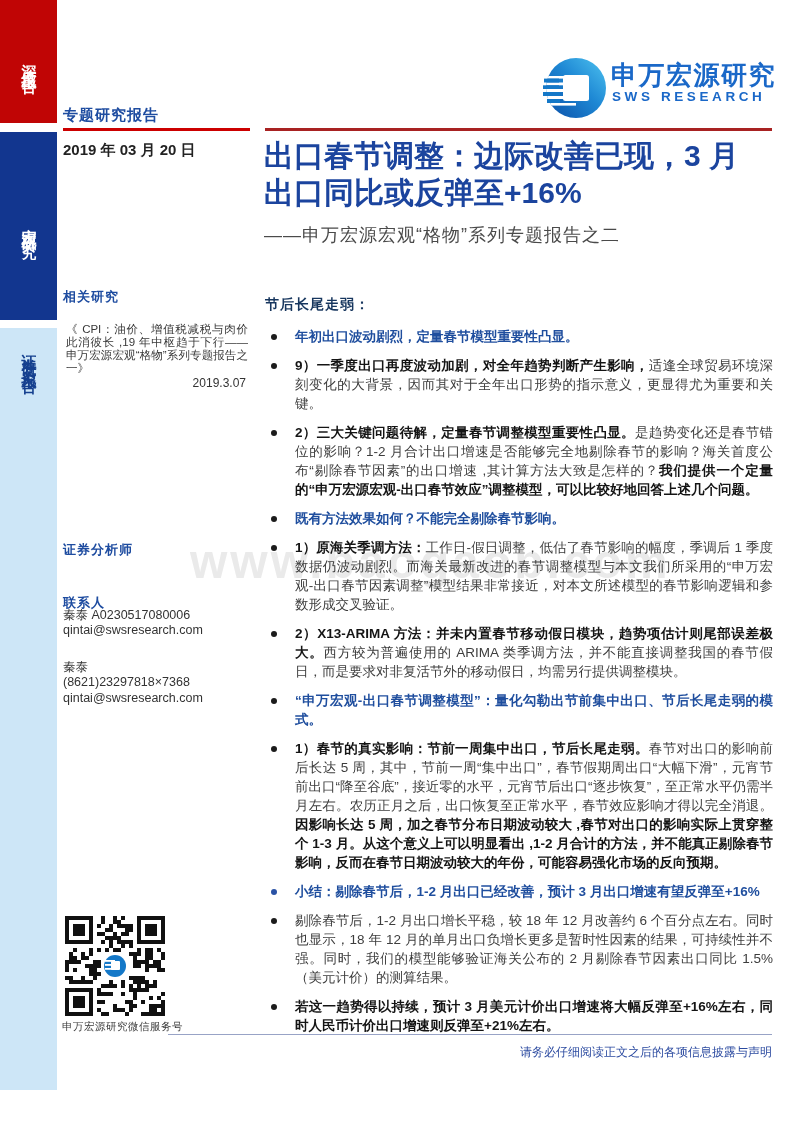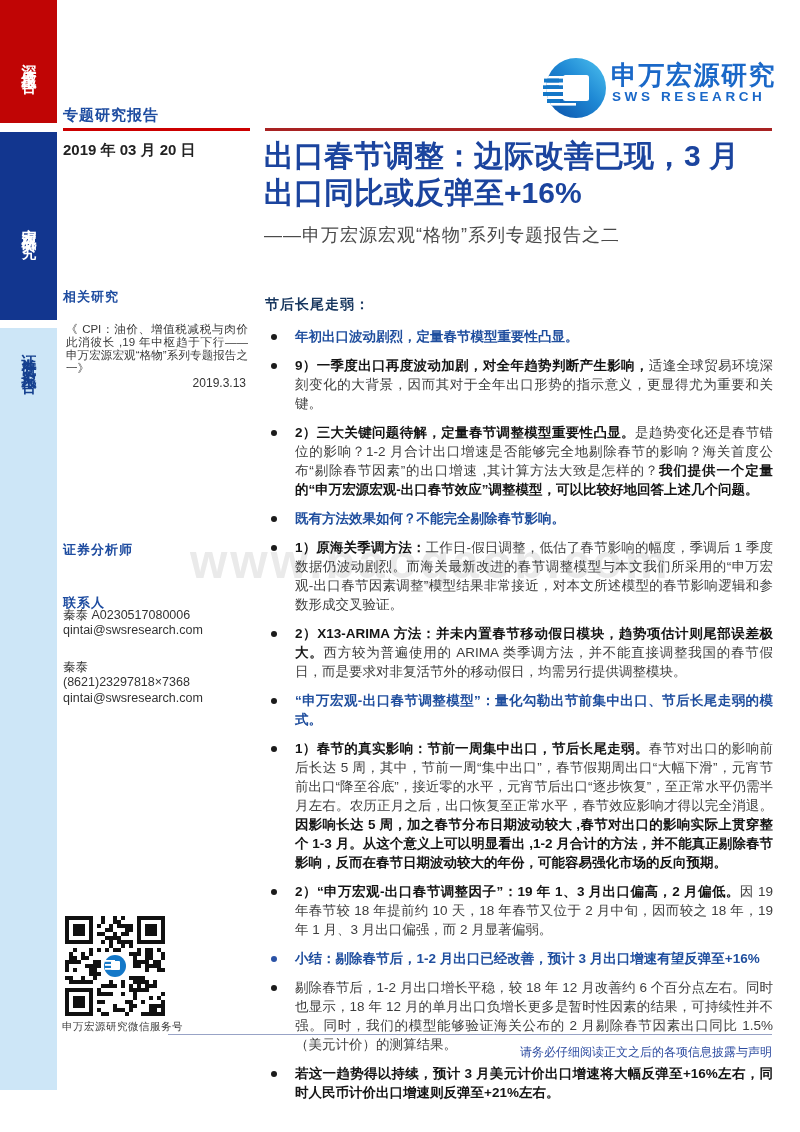--- a/index.html
+++ b/index.html
@@ -105,21 +105,21 @@
   </div>
 
   <div id="title">
     <div>出口春节调整：边际改善已现，3 月</div>
     <div>出口同比或反弹至+16%</div>
   </div>
   <div id="subtitle">——申万宏源宏观“格物”系列专题报告之二</div>
 
   <div class="lc-head" style="top:288px;">相关研究</div>
   <div id="related-text">《 CPI：油价、增值税减税与肉价此消彼长 ,19 年中枢趋于下行——申万宏源宏观“格物”系列专题报告之一》</div>
-  <div id="related-date">2019.3.13</div>
+  <div id="related-date">2019.3.07</div>
 
   <div class="lc-head" style="top:541px;">证券分析师</div>
   <div class="lc-text" style="top:559px;">秦泰  A0230517080006</div>
   <div class="lc-text" style="top:575px;">qintai@swsresearch.com</div>
 
   <div class="lc-head" style="top:594px;">联系人</div>
   <div class="lc-text" style="top:611px;">秦泰</div>
   <div class="lc-text" style="top:627px;">(8621)23297818×7368</div>
   <div class="lc-text" style="top:643px;">qintai@swsresearch.com</div>
 
@@ -319,21 +319,20 @@
     <div id="main-heading">节后长尾走弱：</div>
     <div id="bullets">
         <div class="bullet"><span class="dot"></span><span class="seg-blue">年初出口波动剧烈，定量春节模型重要性凸显。</span></div>
         <div class="bullet"><span class="dot"></span><span class="seg-bold">9）一季度出口再度波动加剧，对全年趋势判断产生影响，</span><span class="seg-reg">适逢全球贸易环境深刻变化的大背景，因而其对于全年出口形势的指示意义，更显得尤为重要和关键。</span></div>
         <div class="bullet"><span class="dot"></span><span class="seg-bold">2）三大关键问题待解，定量春节调整模型重要性凸显。</span><span class="seg-reg">是趋势变化还是春节错位的影响？1-2 月合计出口增速是否能够完全地剔除春节的影响？海关首度公布“剔除春节因素”的出口增速 ,其计算方法大致是怎样的？</span><span class="seg-bold">我们提供一个定量的“申万宏源宏观-出口春节效应”调整模型，可以比较好地回答上述几个问题。</span></div>
         <div class="bullet"><span class="dot"></span><span class="seg-blue">既有方法效果如何？不能完全剔除春节影响。</span></div>
         <div class="bullet"><span class="dot"></span><span class="seg-bold">1）原海关季调方法：</span><span class="seg-reg">工作日-假日调整，低估了春节影响的幅度，季调后 1 季度数据仍波动剧烈。而海关最新改进的春节调整模型与本文我们所采用的“申万宏观-出口春节因素调整”模型结果非常接近，对本文所述模型的春节影响逻辑和参数形成交叉验证。</span></div>
         <div class="bullet"><span class="dot"></span><span class="seg-bold">2）X13-ARIMA 方法：并未内置春节移动假日模块，趋势项估计则尾部误差极大。</span><span class="seg-reg">西方较为普遍使用的 ARIMA 类季调方法，并不能直接调整我国的春节假日，而是要求对非复活节外的移动假日，均需另行提供调整模块。</span></div>
         <div class="bullet"><span class="dot"></span><span class="seg-blue">“申万宏观-出口春节调整模型”：量化勾勒出节前集中出口、节后长尾走弱的模式。</span></div>
         <div class="bullet"><span class="dot"></span><span class="seg-bold">1）春节的真实影响：节前一周集中出口，节后长尾走弱。</span><span class="seg-reg">春节对出口的影响前后长达 5 周，其中，节前一周“集中出口”，春节假期周出口“大幅下滑”，元宵节前出口“降至谷底”，接近零的水平，元宵节后出口“逐步恢复”，至正常水平仍需半月左右。农历正月之后，出口恢复至正常水平，春节效应影响才得以完全消退。</span><span class="seg-bold">因影响长达 5 周，加之春节分布日期波动较大 ,春节对出口的影响实际上贯穿整个 1-3 月。从这个意义上可以明显看出 ,1-2 月合计的方法，并不能真正剔除春节影响，反而在春节日期波动较大的年份，可能容易强化市场的反向预期。</span></div>
-        <div class="bullet"><span class="dot"></span><span class="seg-bold">2）“申万宏观-出口春节调整因子”：19 年 1、3 月出口偏高，2 月偏低。</span><span class="seg-reg">因 19 年春节较 18 年提前约 10 天，18 年春节又位于 2 月中旬，因而较之 18 年，19 年 1 月、3 月出口偏强，而 2 月显著偏弱。</span></div>
         <div class="bullet"><span class="dot blue"></span><span class="seg-blue">小结：剔除春节后，1-2 月出口已经改善，预计 3 月出口增速有望反弹至+16%</span></div>
         <div class="bullet"><span class="dot"></span><span class="seg-reg">剔除春节后，1-2 月出口增长平稳，较 18 年 12 月改善约 6 个百分点左右。同时也显示，18 年 12 月的单月出口负增长更多是暂时性因素的结果，可持续性并不强。同时，我们的模型能够验证海关公布的 2 月剔除春节因素出口同比 1.5%（美元计价）的测算结果。</span></div>
         <div class="bullet"><span class="dot"></span><span class="seg-bold">若这一趋势得以持续，预计 3 月美元计价出口增速将大幅反弹至+16%左右，同时人民币计价出口增速则反弹至+21%左右。</span></div>
       </div>
   </div>
 
   <div id="footer-line"></div>
   <div id="footer-text">请务必仔细阅读正文之后的各项信息披露与声明</div>
 
 </div>

